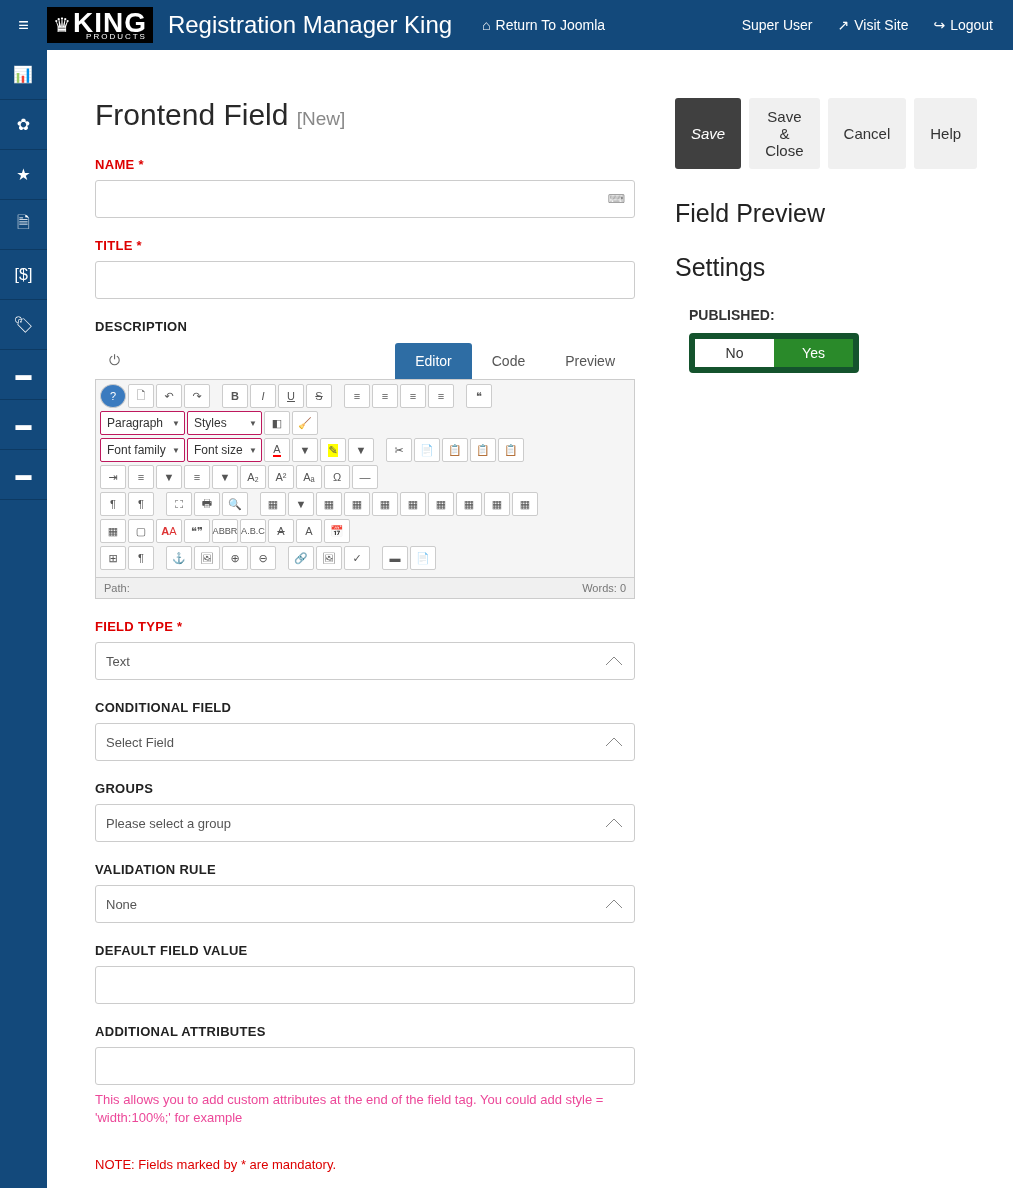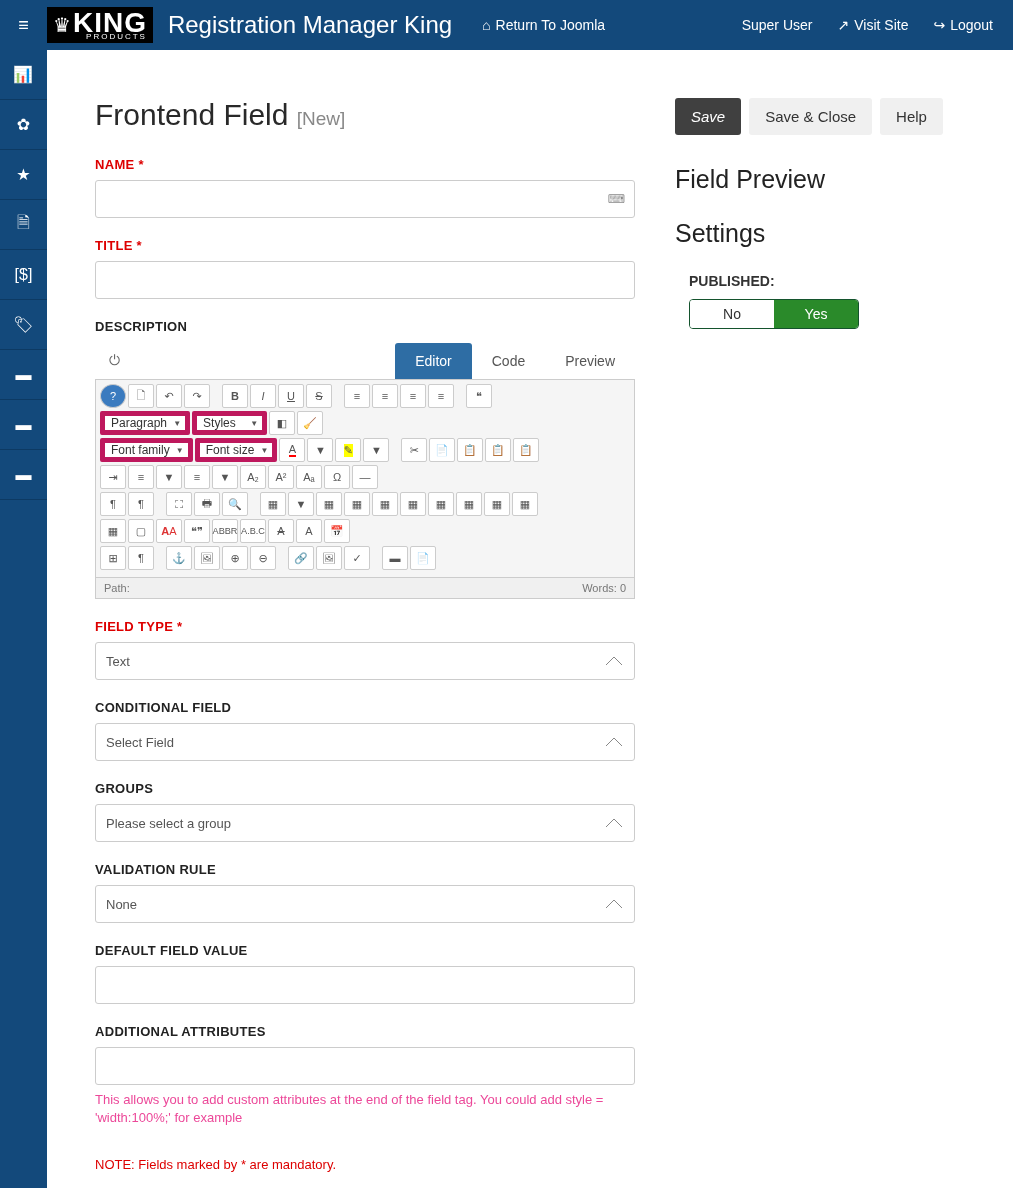--- a/index.html
+++ b/index.html
@@ -28,34 +28,34 @@
 .form-group { margin-bottom: 20px; }
 .form-label { font-weight: bold; font-size: 13px; color: #222; display: block; margin-bottom: 8px; letter-spacing: 0.3px; }
 .form-label.required { color: #d00; }
 .form-input { width: 100%; height: 38px; border: 1px solid #ccc; border-radius: 3px; padding: 0 10px; font-size: 13px; }
 .form-select { width: 100%; height: 38px; border: 1px solid #ccc; border-radius: 3px; padding: 0 10px; font-size: 13px; color: #555; background: #fff; position: relative; display: flex; align-items: center; cursor: pointer; }
 .form-select::after { content: ""; position: absolute; right: 12px; top: 50%; width: 16px; height: 8px; transform: translateY(-50%); background: linear-gradient(135deg, transparent 45%, #888 45%, #888 55%, transparent 55%), linear-gradient(45deg, transparent 45%, #888 45%, #888 55%, transparent 55%); background-size: 50% 100%; background-repeat: no-repeat; background-position: left, right; }
 .help-text { font-size: 13px; color: #ec4899; margin-top: 6px; line-height: 1.4; }
 .note { color: #d00; font-size: 13px; margin-top: 30px; }
 h2 { font-size: 25px; font-weight: 400; color: #222; margin-bottom: 25px; }
 .setting-label { font-weight: bold; font-size: 14px; margin-bottom: 10px; padding-left: 14px; }
-.toggle { display: flex; border: 1px solid #14532d; border-radius: 4px; overflow: hidden; margin-left: 14px; width: 170px; }
+.toggle { display: flex; border: 6px solid #14532d; border-radius: 4px; overflow: hidden; margin-left: 14px; width: 170px; }
 .toggle-opt { flex: 1; text-align: center; padding: 6px 0; font-size: 14px; background: #fff; cursor: pointer; }
 .toggle-opt.active { background: #2a8a2a; color: #fff; }
 
 
 .editor-tabs { display: flex; gap: 0; margin-bottom: 0; align-items: flex-end; }
 .editor-power { padding: 10px 14px; cursor: pointer; color: #666; }
 .editor-tab { padding: 10px 20px; font-size: 14px; cursor: pointer; color: #555; border-radius: 3px 3px 0 0; }
 .editor-tab.active { background: #2e6da4; color: #fff; }
 .editor-spacer { flex: 1; }
 .editor-toolbar { border: 1px solid #ccc; background: #f5f5f5; padding: 4px; }
 .tb-row { display: flex; flex-wrap: wrap; gap: 2px; margin-bottom: 3px; align-items: center; }
 .tb-btn { width: 26px; height: 24px; border: 1px solid #ccc; background: #fff; display: inline-flex; align-items: center; justify-content: center; font-size: 11px; cursor: pointer; border-radius: 2px; color: #555; }
-.tb-sel { height: 24px; border: 5px solid #be185d; background: #fff; font-size: 12px; padding: 0 18px 0 6px; border-radius: 2px; position: relative; display: inline-flex; align-items: center; cursor: pointer; min-width: 70px; }
+.tb-sel { height: 24px; border: 1px solid #be185d; background: #fff; font-size: 12px; padding: 0 18px 0 6px; border-radius: 2px; position: relative; display: inline-flex; align-items: center; cursor: pointer; min-width: 70px; }
 .tb-sel::after { content: "▼"; position: absolute; right: 4px; font-size: 8px; color: #555; }
 .editor-status { border: 1px solid #ccc; border-top: none; background: #f0f0f0; padding: 4px 8px; display: flex; justify-content: space-between; font-size: 11px; color: #777; }
 .input-wrap { position: relative; }
 .input-icon { position: absolute; right: 10px; top: 50%; transform: translateY(-50%); color: #888; font-size: 12px; }
 </style>
 </head>
 <body>
 
 <div class="topbar">
   <div class="hamburger">≡</div>
@@ -308,20 +308,21 @@
         <div class="help-text">This allows you to add custom attributes at the end of the field tag. You could add style = 'width:100%;' for example</div>
       </div>
 
       <div class="note">NOTE: Fields marked by * are mandatory.</div>
     </div>
 
     <div class="right-col">
       <div class="btn-row">
         <button class="btn btn-success">Save</button>
         <button class="btn">Save &amp; Close</button>
+        <button class="btn">Cancel</button>
         <button class="btn">Help</button>
       </div>
 
       <h2>Field Preview</h2>
       <h2>Settings</h2>
 
       <div class="setting-label">PUBLISHED:</div>
       <div class="toggle">
         <div class="toggle-opt">No</div>
         <div class="toggle-opt active">Yes</div>

